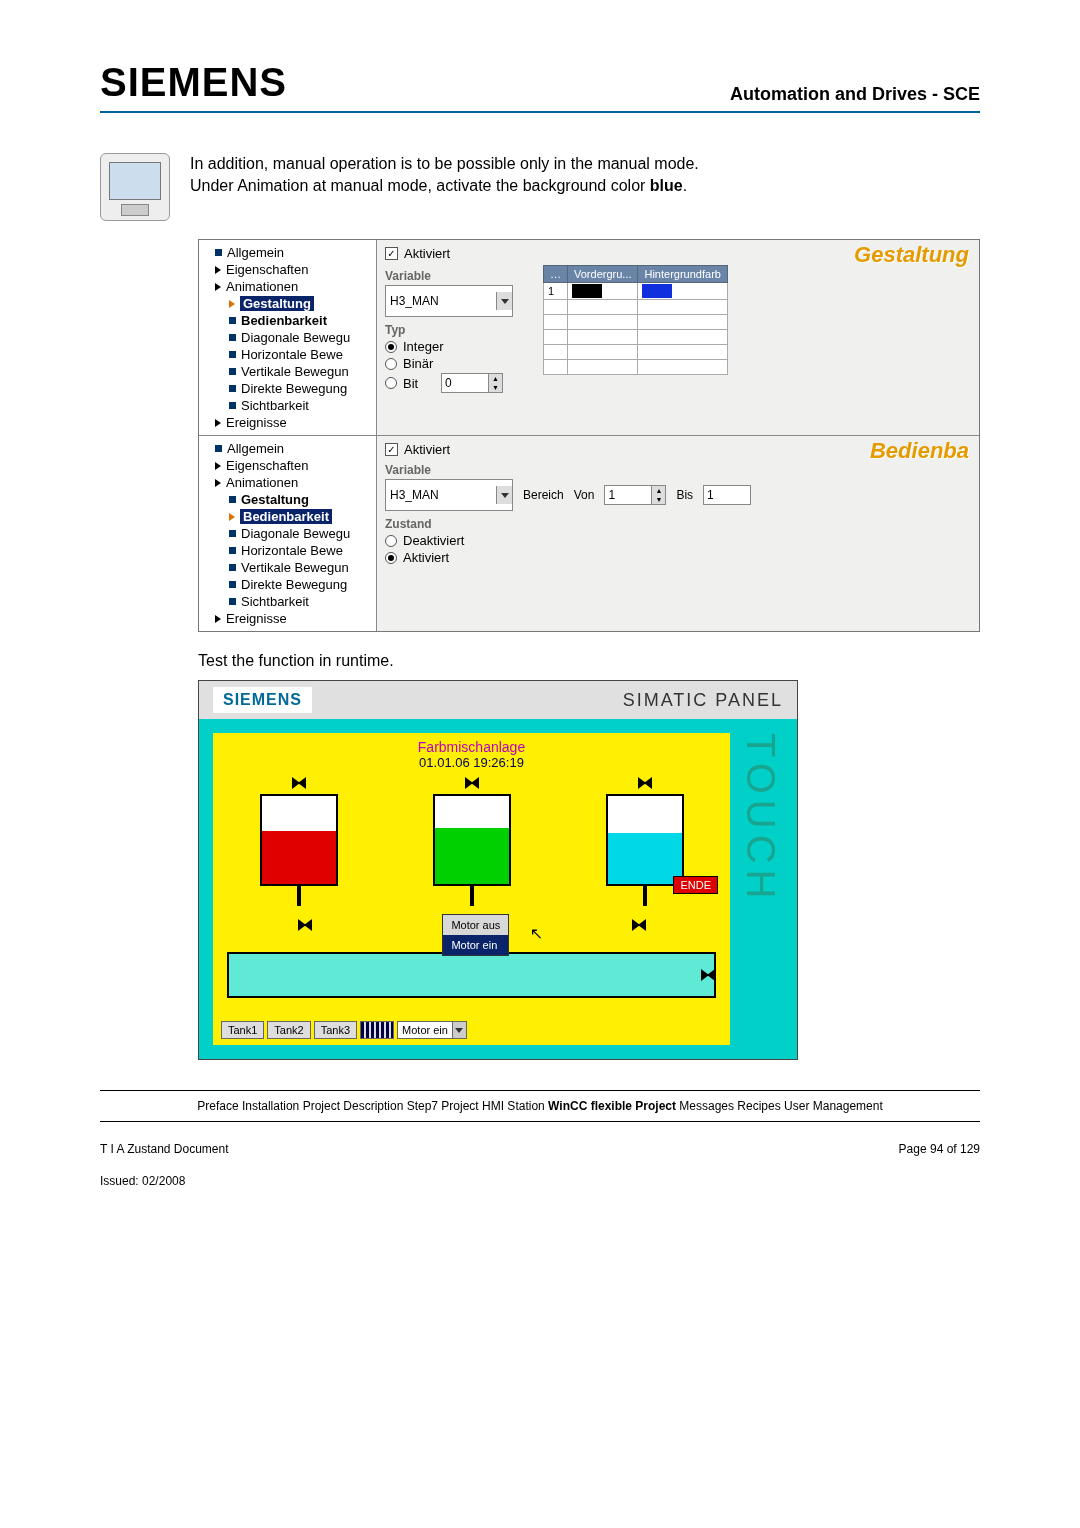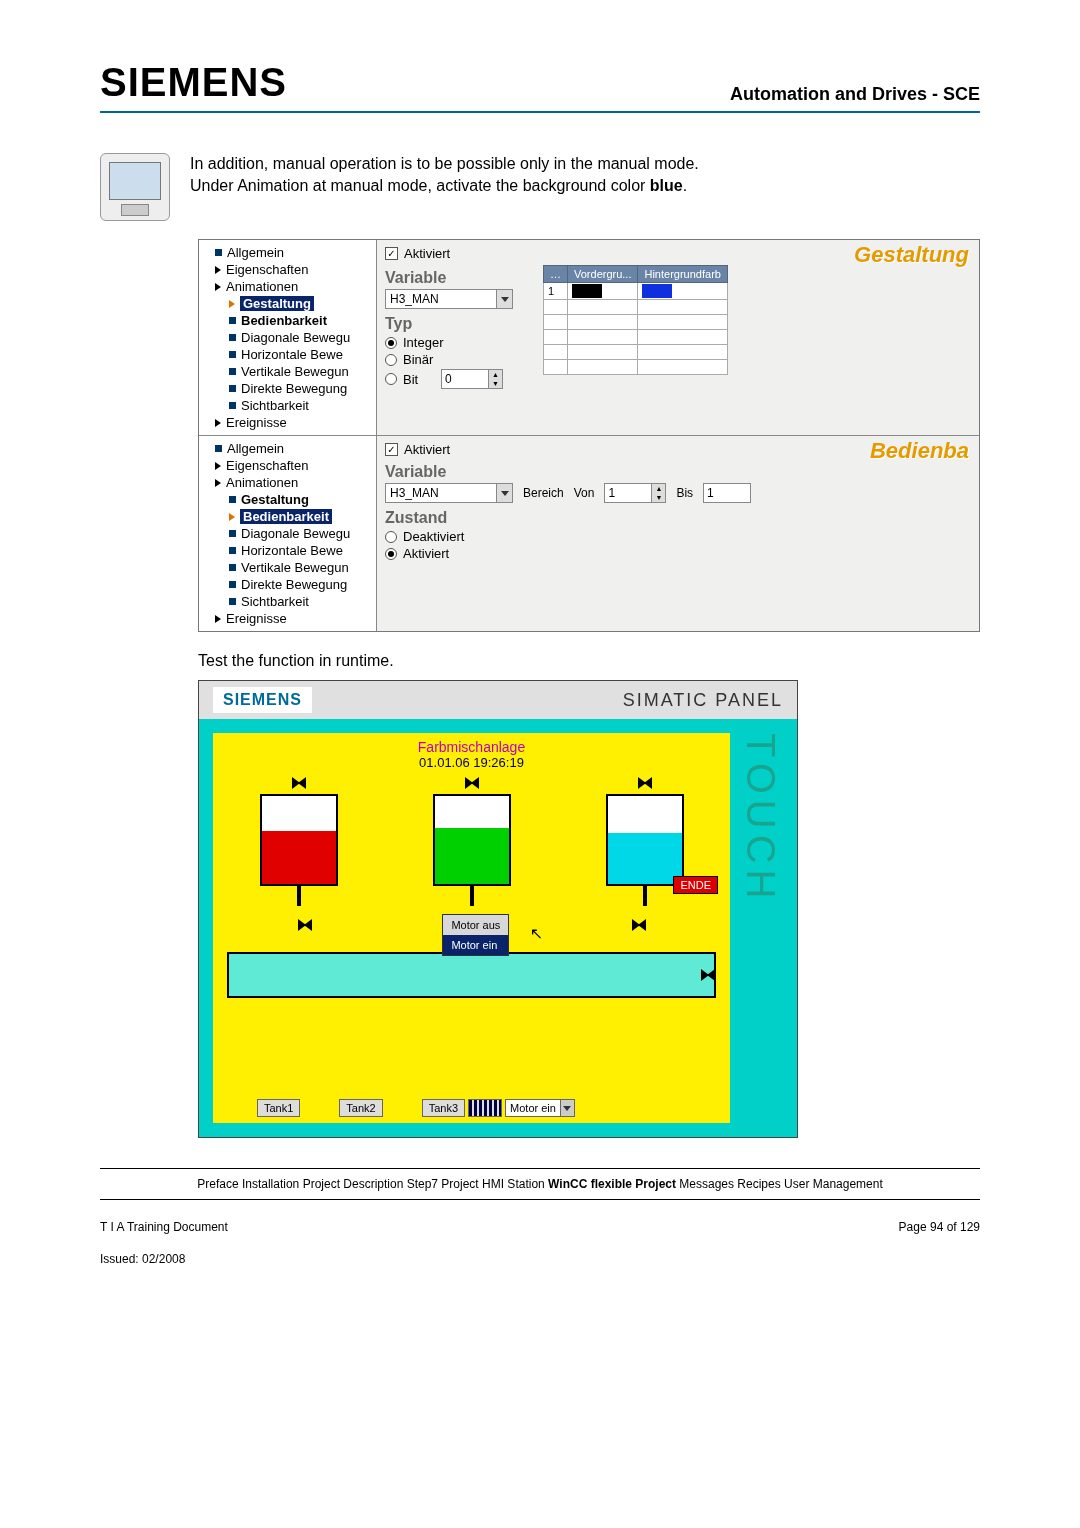--- a/index.html
+++ b/index.html
@@ -93,24 +93,24 @@
   .tri-orange { border-left-color:#e07000;}
   .sel { background: #0a246a; color: #fff; padding: 0 3px; }
   .bold { font-weight: bold; }
   .tree-col li.sub { padding-left: 30px; }
   .prop-col { flex: 1; background: #f0f0ee; position: relative; padding: 6px 8px; }
   .prop-block-title {
     position: absolute; top: 2px; right: 10px;
     font-size: 22px; font-weight: bold; font-style: italic;
     color: #e59b00; text-shadow: 1px 1px 0 #fff;
   }
-  .field-label { color: #666; font-weight: bold; font-size: 16px; margin: 6px 0 2px 0; }
+  .field-label { color: #666; font-weight: bold; font-size: 12px; margin: 6px 0 2px 0; }
   .chk-row { display:flex; align-items:center; gap:6px; margin-bottom:2px;}
   .chk { width:13px; height:13px; border:1px solid #555; background:#fff; display:inline-flex; align-items:center; justify-content:center; font-size:10px;}
-  .combo { display:inline-flex; align-items:center; border:1px solid #888; background:#fff; height:20px; }
+  .combo { display:inline-flex; align-items:center; border:1px solid #888; background:#fff; height:32px; }
   .combo input { border:none; padding:0 4px; font-size:12px; width:110px; height:18px; outline:none; font-family: Tahoma, Arial;}
   .combo .btn { width:16px; height:18px; background:#ddd; border-left:1px solid #888; display:flex; align-items:center; justify-content:center;}
   .combo .btn::after { content:''; width:0; height:0; border-left:4px solid transparent; border-right:4px solid transparent; border-top:5px solid #333;}
   .radio-row { display:flex; align-items:center; gap:6px; margin:2px 0;}
   .radio { width:12px; height:12px; border:1px solid #555; border-radius:50%; display:inline-flex; align-items:center; justify-content:center; background:#fff;}
   .radio.checked::after { content:''; width:6px; height:6px; background:#000; border-radius:50%;}
   .spin { display:inline-flex; border:1px solid #888; background:#fff; }
   .spin input { border:none; width:46px; height:18px; padding:0 3px; font-size:12px; outline:none;}
   .spinbtns { display:flex; flex-direction:column; }
   .spinbtns div { width:14px; height:9px; background:#ddd; border-left:1px solid #888; font-size:7px; display:flex; align-items:center; justify-content:center;}
@@ -120,42 +120,42 @@
   .swatch { display:inline-block; width:30px; height:14px; vertical-align:middle;}
   .inline-fields { display:flex; align-items:center; gap:10px; flex-wrap:wrap; }
   .inline-fields label { font-size:12px;}
   .runtime-para { margin: 14px 0 10px 98px; }
 
   .hmi { margin-left: 98px; width: 600px; border:1px solid #444; font-family: Arial; }
   .hmi-top { background:#e0e0e0; display:flex; align-items:center; justify-content:space-between; padding:6px 14px; }
   .hmi-top .sie { background:#fff; padding:4px 10px; font-weight:bold; color:#006a9b; font-size:16px; letter-spacing:1px;}
   .hmi-top .sim { font-size:18px; letter-spacing:2px; color:#333;}
   .hmi-body { background:#00d0c8; padding:14px 14px 14px 14px; display:flex; gap:8px;}
-  .hmi-screen { flex:1; background:#ffef00; height:390px; position:relative; padding:6px 8px; }
+  .hmi-screen { flex:1; background:#ffef00; height:312px; position:relative; padding:6px 8px; }
   .hmi-vert { writing-mode: vertical-rl; font-size:40px; color:#18a58f; font-weight:400; letter-spacing:6px;}
   .hmi-title { text-align:center; color:#c000c0; font-size:14px;}
   .hmi-time { text-align:center; color:#005; font-size:13px; margin-bottom:6px;}
   .tanks-row { display:flex; justify-content:space-around; margin-top:4px; gap:18px;}
   .tank-unit { display:flex; flex-direction:column; align-items:center; }
   .valve { width:40px; height:14px; display:flex; align-items:center; justify-content:center;}
   .valve::before { content:''; width:0; height:0; border-top:6px solid transparent; border-bottom:6px solid transparent; border-left:8px solid #000;}
   .valve::after { content:''; width:0; height:0; border-top:6px solid transparent; border-bottom:6px solid transparent; border-right:8px solid #000; margin-left:-2px;}
   .tank { width:78px; height:92px; background:#fff; border:2px solid #000; display:flex; align-items:flex-end; margin-top:4px;}
   .fill { width:100%; }
   .pipe { width:4px; height:20px; background:#000; margin-top:0;}
   .drain-row { display:flex; justify-content:space-around; margin-top:-4px;}
   .drain-row .valve { transform: translateY(16px);}
   .rail { margin: 36px 6px 0 6px; height:46px; background:#5eead4; border:2px solid #000; position:relative;}
   .motor-popup { position:absolute; left:44%; top:-40px; background:#d8d8d8; border:1px solid #333; font-size:11px;}
   .motor-popup div { padding:4px 8px; }
   .motor-popup .mon { background:#0a246a; color:#fff;}
   .cursor { position:absolute; left:62%; top:-30px; font-size:16px;}
   .ende { position:absolute; right:-4px; top:-78px; background:#d00; color:#fff; font-size:11px; padding:2px 6px; border:1px solid #000;}
   .bottom-row { position:absolute; left:8px; bottom:6px; display:flex; align-items:center; gap:3px;}
-  .btn-s { border:1px solid #666; background:#ddd; padding:2px 6px; font-size:11px;margin-left:36px;}
+  .btn-s { border:1px solid #666; background:#ddd; padding:2px 6px; font-size:11px;}
   .barcode { width:34px; height:18px; background: repeating-linear-gradient(90deg,#004 0 3px,#ddd 3px 5px); border:1px solid #666;}
   .mini-combo { display:inline-flex; border:1px solid #666; background:#fff; height:18px; align-items:center;}
   .mini-combo span { padding:0 4px; font-size:11px;}
   .mini-combo .dd { width:14px; height:16px; background:#ccc; border-left:1px solid #666; display:flex; align-items:center; justify-content:center;}
   .mini-combo .dd::after{content:''; width:0;height:0;border-left:4px solid transparent;border-right:4px solid transparent;border-top:5px solid #333;}
 
   .footer-sep { margin: 30px 0 8px 0; border:none; border-top:1px solid #000;}
   .footer-nav { font-size:12px; text-align:center; margin-bottom:10px; border-bottom:1px solid #000; padding-bottom:8px;}
   .footer-grid { display:flex; justify-content:space-between; font-size:12px; margin-top:18px;}
   .footer-grid div { line-height:1.5; }
@@ -458,21 +458,21 @@
       <div class="hmi-vert">TOUCH</div>
     </div>
   </div>
 
   <hr class="footer-sep">
   <div class="footer-nav">
     <span>Preface Installation Project Description Step7 Project HMI Station </span><b>WinCC flexible Project</b><span> Messages Recipes User Management</span>
   </div>
   <div class="footer-grid">
     <div>
-      <div>T I A  Training Document</div>
+      <div>T I A  Zustand Document</div>
       <div style="margin-top:14px;">Issued: 02/2008</div>
     </div>
     <div class="c">
       <div>Page 94 of 129</div>
     </div>
   </div>
 
 </div>
 
 </body></html>

